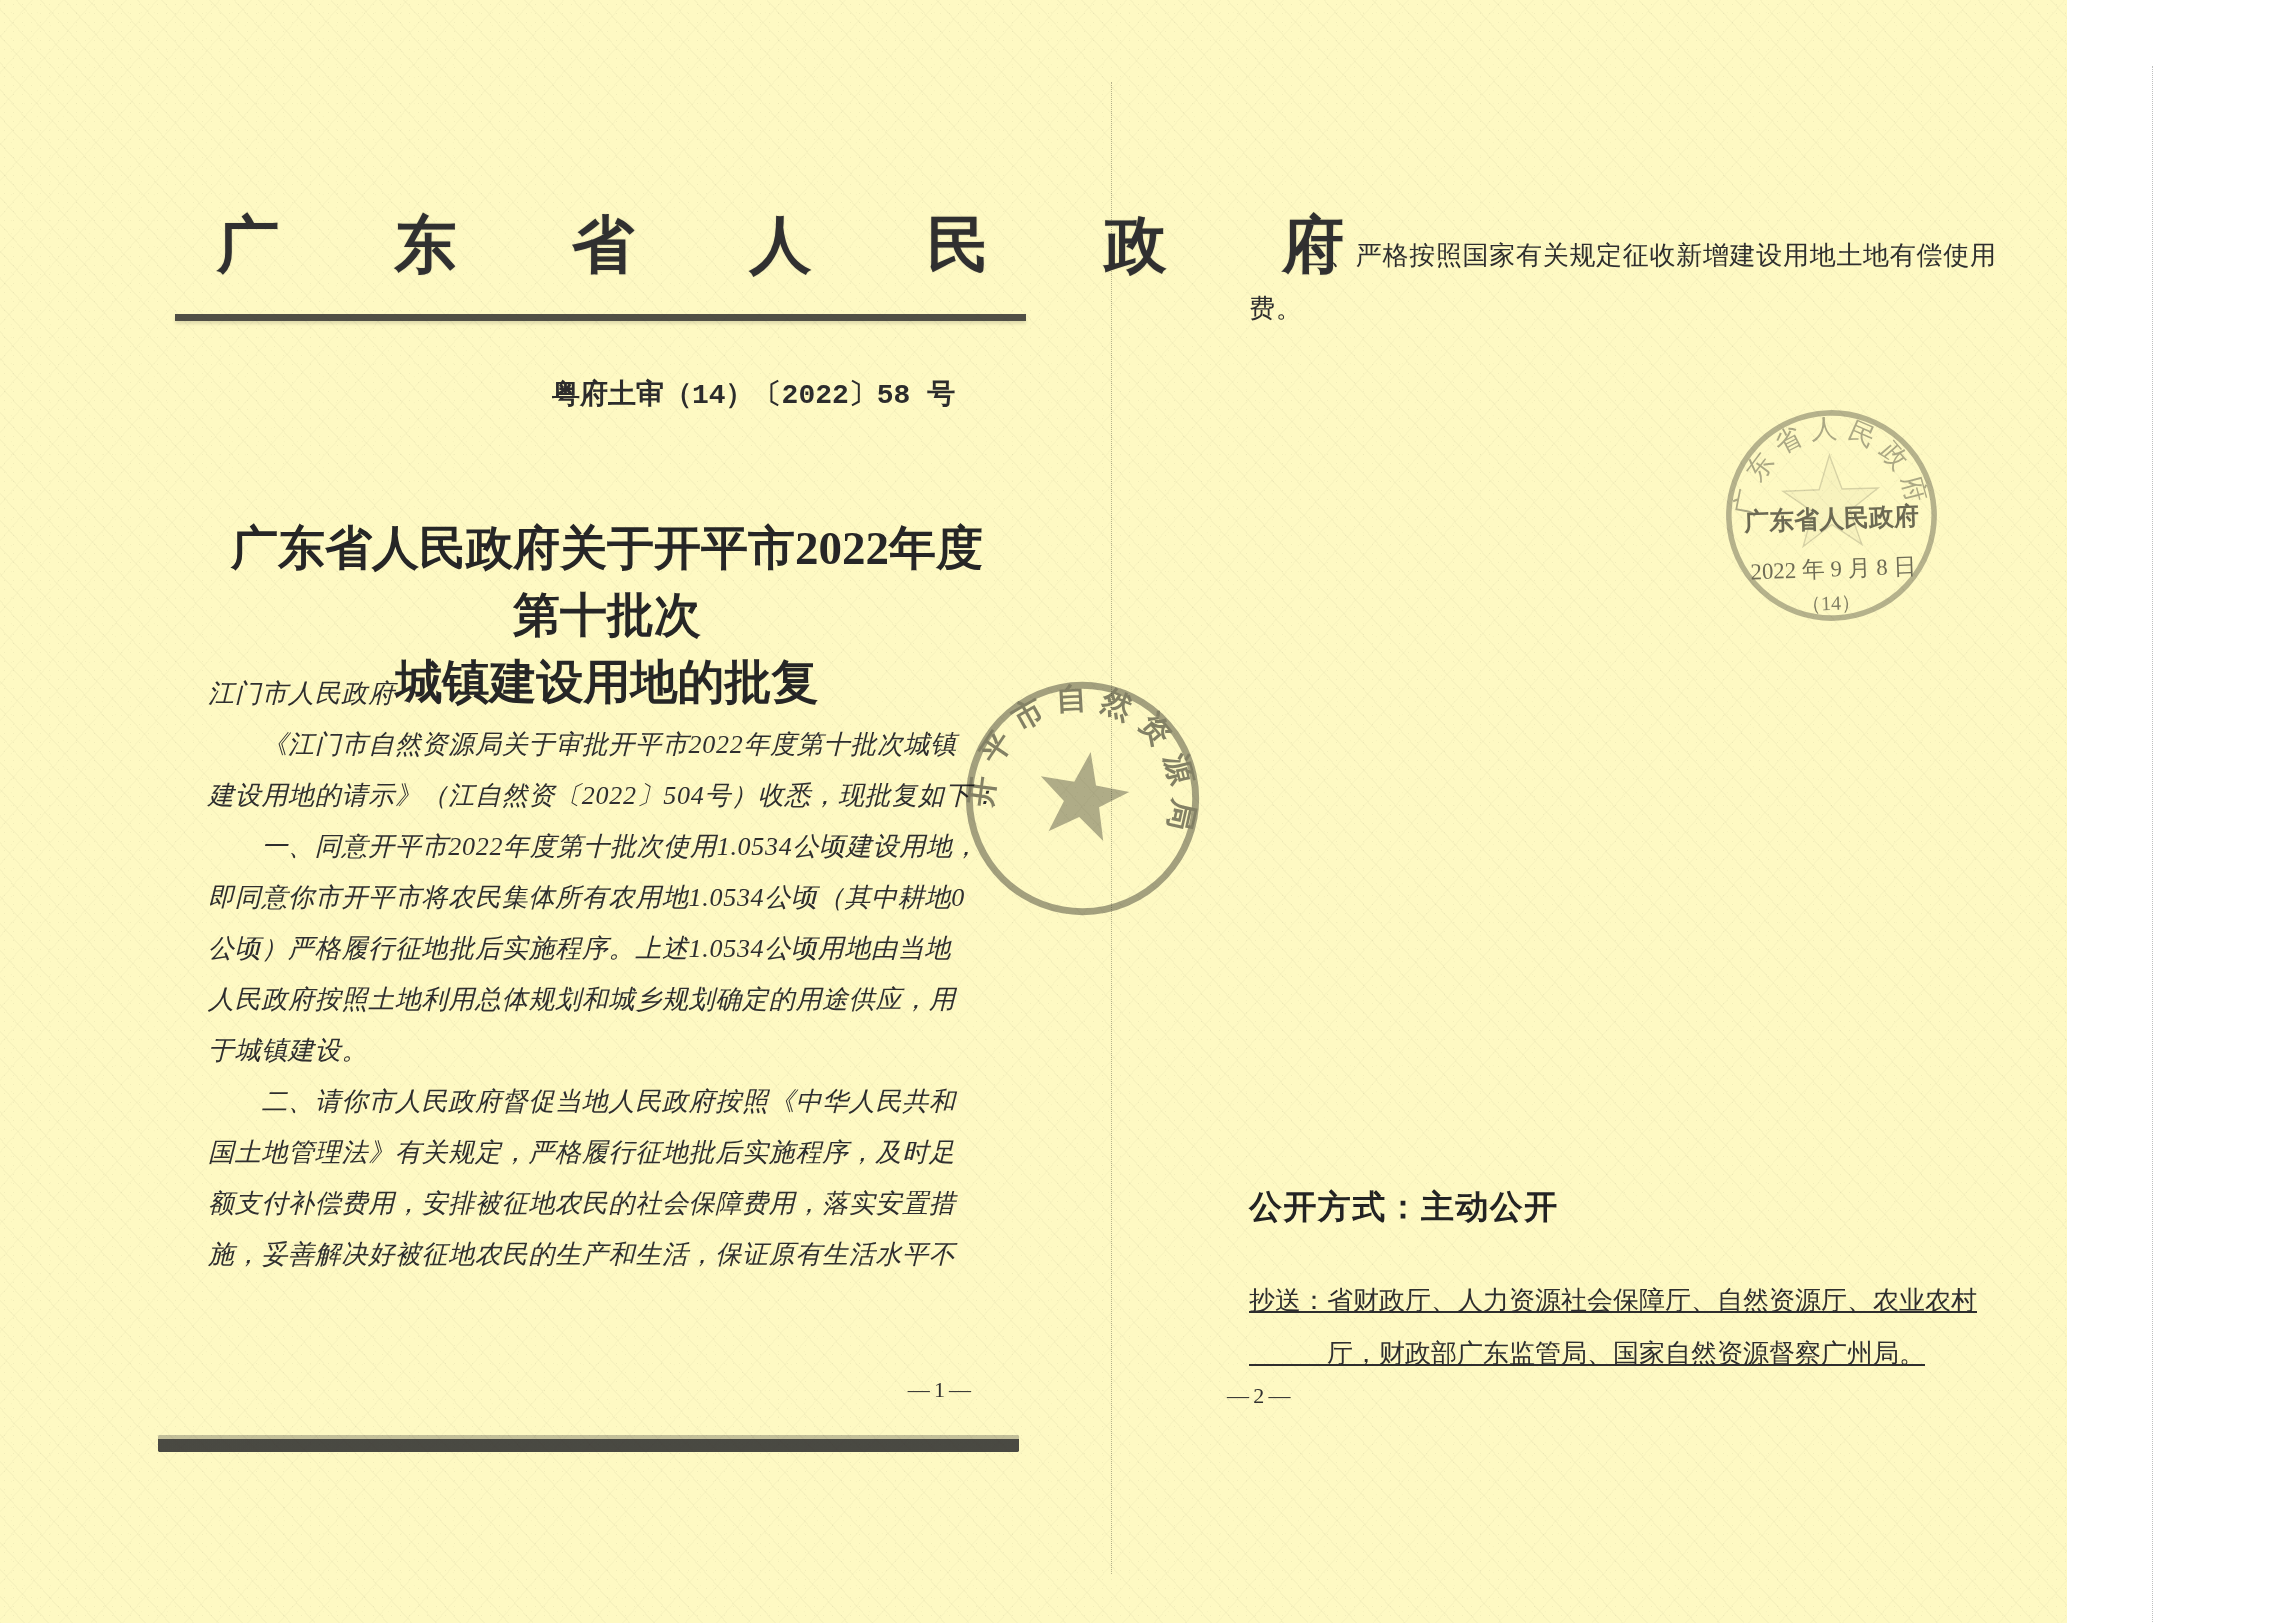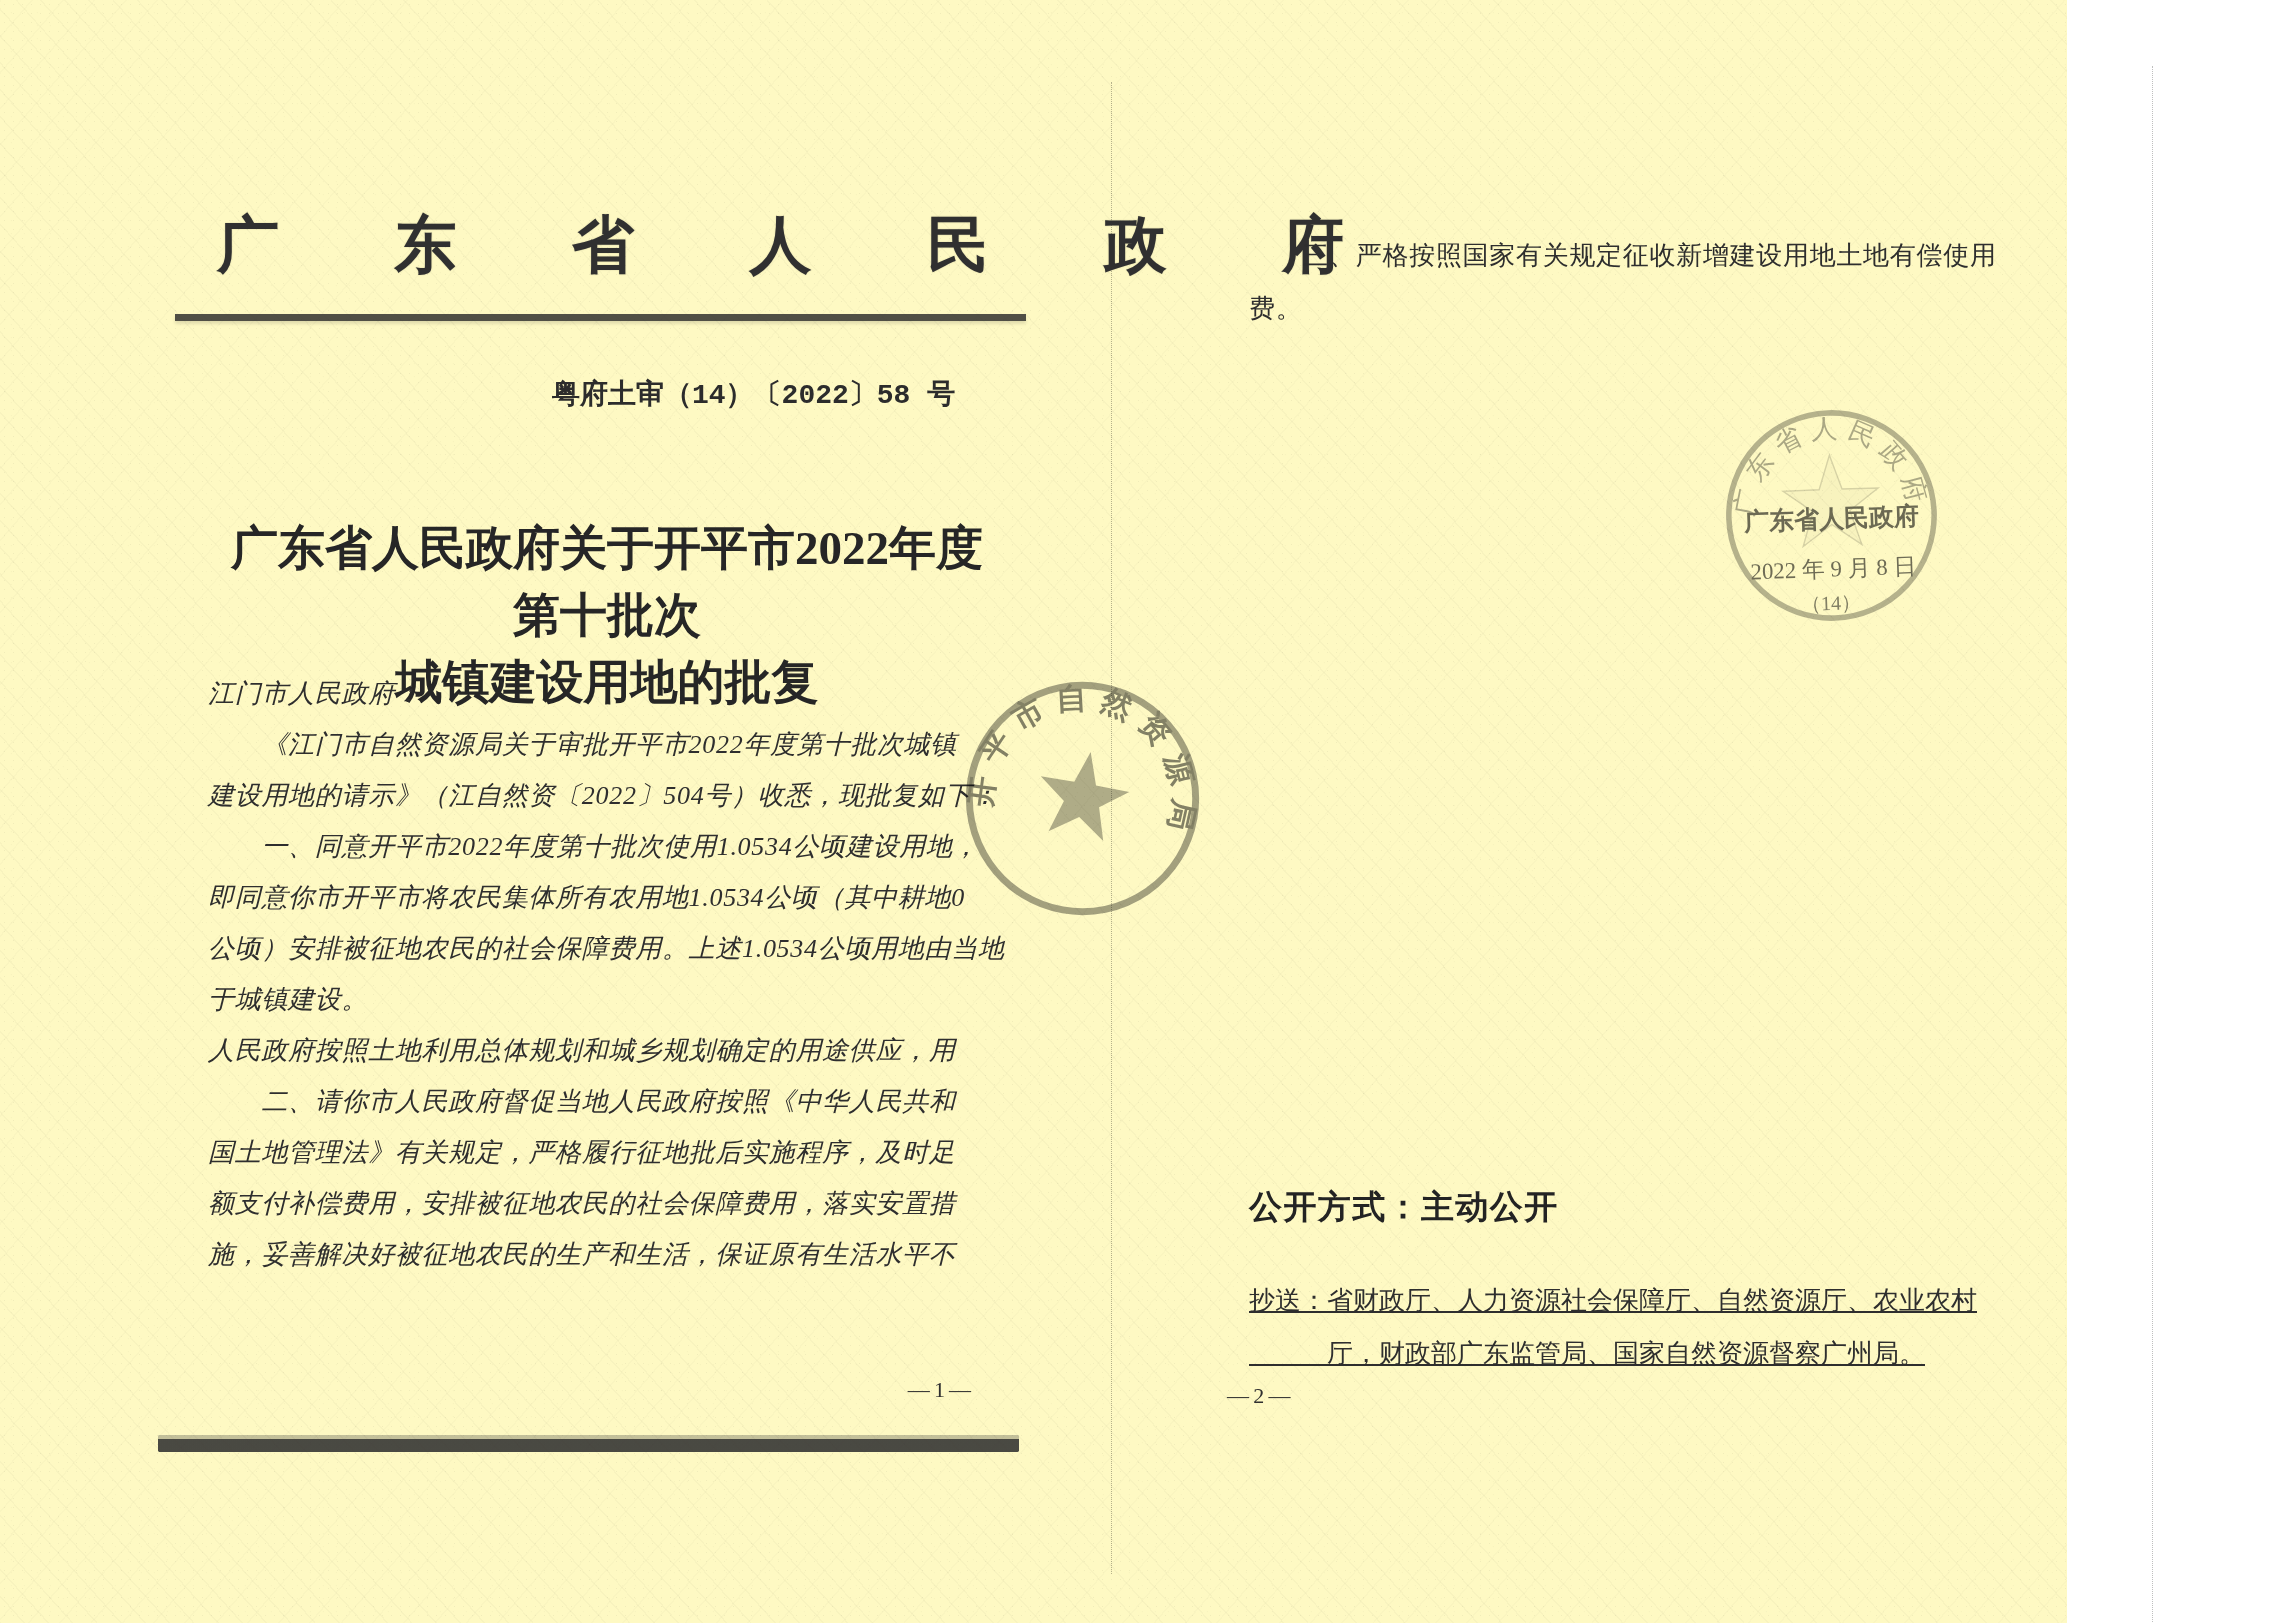--- a/index.html
+++ b/index.html
@@ -99,23 +99,23 @@
       <div>广东省人民政府关于开平市2022年度第十批次</div>
       <div>城镇建设用地的批复</div>
     </div>
 
     <div class="body-block body-left">
         <div class="body-line">江门市人民政府：</div>
         <div class="body-line">　　《江门市自然资源局关于审批开平市2022年度第十批次城镇</div>
         <div class="body-line">建设用地的请示》（江自然资〔2022〕504号）收悉，现批复如下：</div>
         <div class="body-line">　　一、同意开平市2022年度第十批次使用1.0534公顷建设用地，</div>
         <div class="body-line">即同意你市开平市将农民集体所有农用地1.0534公顷（其中耕地0</div>
-        <div class="body-line">公顷）安排被征地农民的社会保障费用。上述1.0534公顷用地由当地</div>
+        <div class="body-line">公顷）严格履行征地批后实施程序。上述1.0534公顷用地由当地</div>
+        <div class="body-line">人民政府按照土地利用总体规划和城乡规划确定的用途供应，用</div>
         <div class="body-line">于城镇建设。</div>
-        <div class="body-line">人民政府按照土地利用总体规划和城乡规划确定的用途供应，用</div>
         <div class="body-line">　　二、请你市人民政府督促当地人民政府按照《中华人民共和</div>
         <div class="body-line">国土地管理法》有关规定，严格履行征地批后实施程序，及时足</div>
         <div class="body-line">额支付补偿费用，安排被征地农民的社会保障费用，落实安置措</div>
         <div class="body-line">施，妥善解决好被征地农民的生产和生活，保证原有生活水平不</div>
       </div>
 
     <svg class="seal seal-left" viewBox="0 0 350 350">
       <circle cx="175" cy="175" r="163" fill="none" stroke="#8e8e8e" stroke-width="10" opacity="0.85"></circle>
       <polygon points="175,107 190.9,153.2 239.7,154 200.7,183.3 215,230 175,202 135,230 149.3,183.3 110.3,154 159.1,153.2" fill="#a3a3a3" opacity="0.9"></polygon>
       <path id="sealArcL" d="M 52.8 219.5 A 130 130 0 1 1 297.2 219.5" fill="none"></path>

